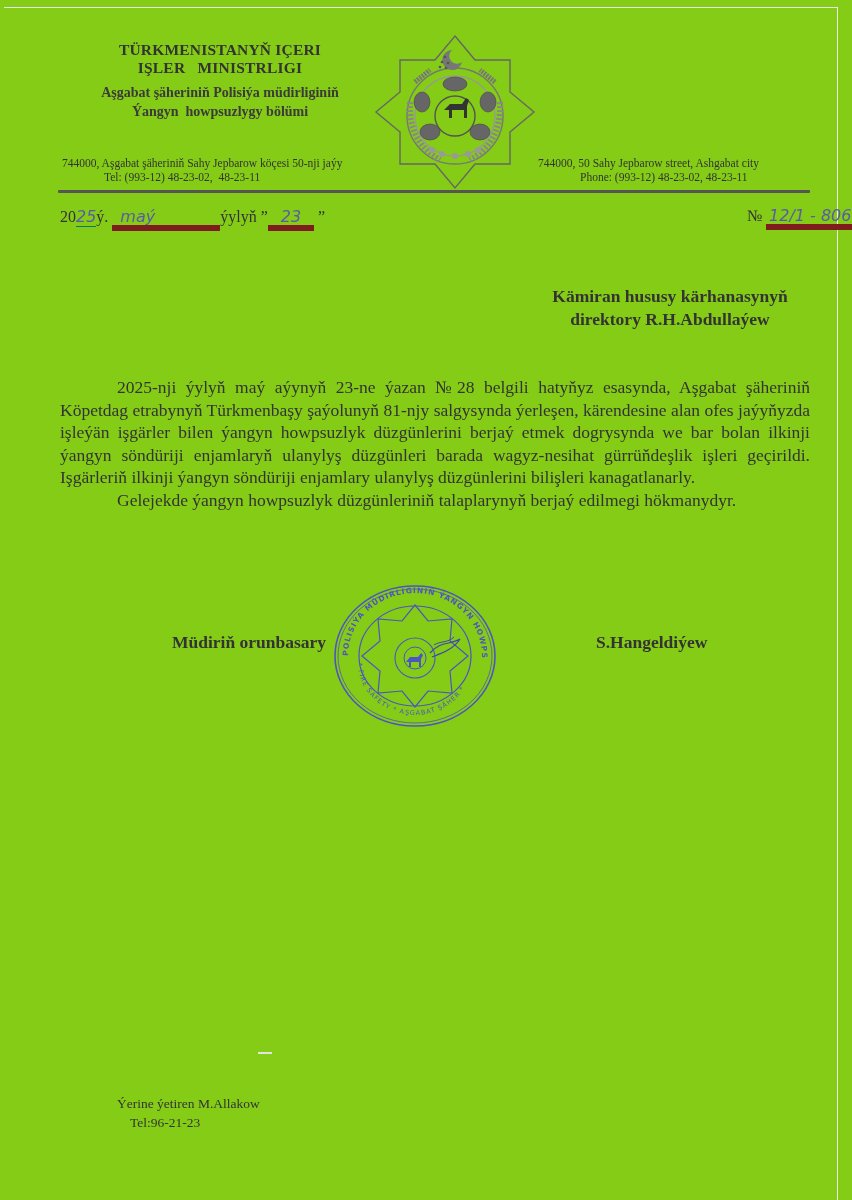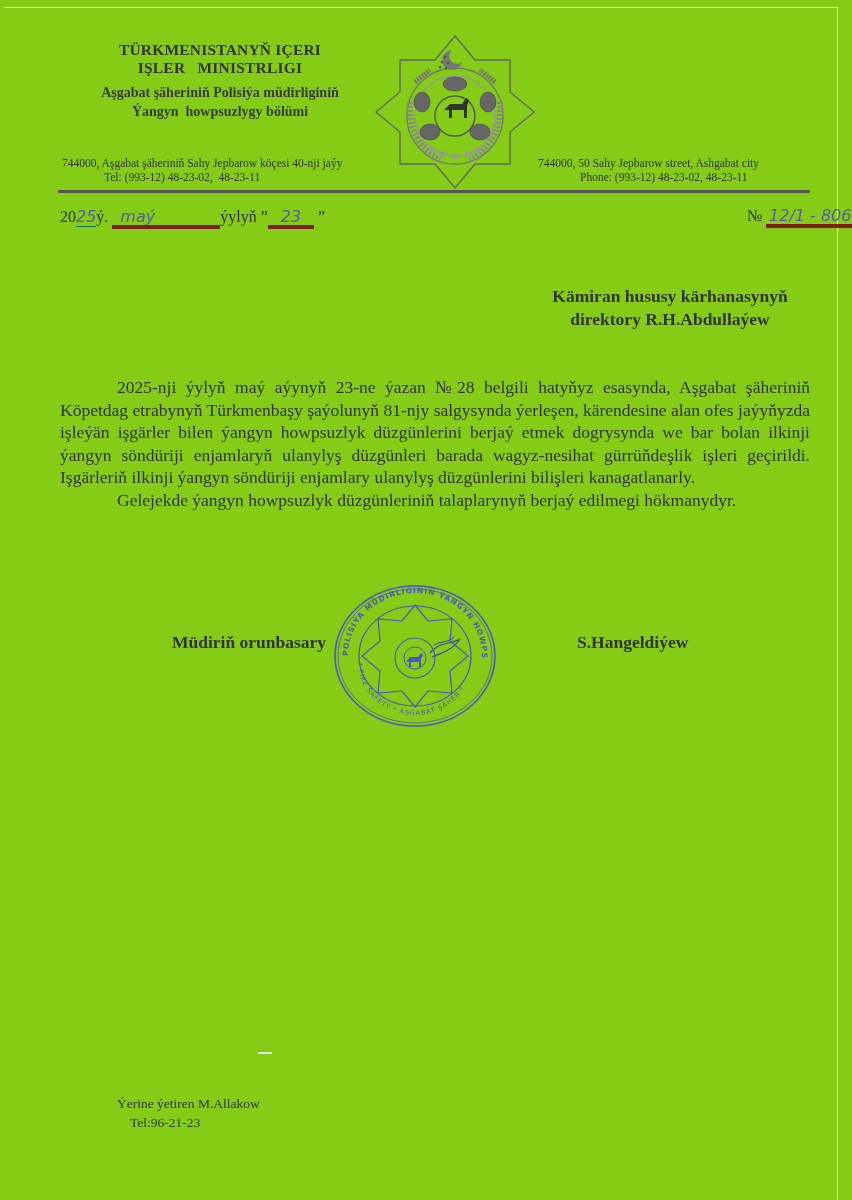--- a/index.html
+++ b/index.html
@@ -23,31 +23,31 @@
     .addr-left .l2 { padding-left: 42px; }
     .addr-right { left: 538px; width: 290px; top: 156px; }
     .addr-right .l2 { padding-left: 42px; }
 
     .emblem { position: absolute; left: 370px; top: 32px; width: 170px; height: 160px; }
 
     .rule { position: absolute; left: 58px; width: 752px; top: 190px; height: 3px; background: #555; border-radius: 1px; }
 
     .dateline { position: absolute; left: 60px; top: 207px; font-size: 16px; color:#333; white-space: nowrap; }
     .hand { font-family: "DejaVu Sans", sans-serif; font-style: italic; color: #5a5aa8; font-size: 16px; }
-    .uline { display:inline-block; border-bottom: 4px solid #7f1d1d; text-align:center; line-height: 17px; }
+    .uline { display:inline-block; border-bottom: 6px solid #7f1d1d; text-align:center; line-height: 17px; }
     .ref { position: absolute; left: 705px; top: 207px; font-size: 16px; color:#333; white-space: nowrap; margin-left: 42px; }
 
     .addressee { position: absolute; left: 520px; width: 300px; top: 285px; text-align: center; font-weight: bold; font-size: 17.5px; line-height: 23px; color:#333; }
 
     .body { position: absolute; left: 60px; width: 750px; top: 376px; font-size: 17.5px; line-height: 22.6px; color:#333; text-align: justify; }
     .body p { margin: 0; text-indent: 57px; }
     .body p.last-left { text-align-last: left; }
 
     .sign-title { position: absolute; left: 172px; top: 632px; font-weight: bold; font-size: 17.5px; color:#333; }
-    .sign-name { position: absolute; left: 577px; top: 632px; font-weight: bold; font-size: 17.5px; color:#333; }
+    .sign-name { position: absolute; left: 596px; top: 632px; font-weight: bold; font-size: 17.5px; color:#333; }
     .stamp { position: absolute; left: 330px; top: 583px; width: 170px; height: 146px; opacity: 0.92; }
 
     .executor { position: absolute; left: 117px; top: 1094px; font-size: 13.5px; line-height: 19px; color:#333; }
     .executor .l2 { padding-left: 13px; }
     .speck { position:absolute; left: 258px; top: 1052px; width: 14px; height: 2px; background: #e3e3e3; }
   </style>
 </head>
 <body>
 
 <div class="page">
@@ -95,21 +95,21 @@
         <circle cx="62" cy="118" r="3"></circle>
           <circle cx="72" cy="122" r="3"></circle>
           <circle cx="85" cy="124" r="3"></circle>
         <circle cx="98" cy="122" r="3"></circle>
           <circle cx="108" cy="118" r="3"></circle>
       </g>
     </svg>
   </div>
 
   <div class="addr addr-left">
-    <div>744000, Aşgabat şäheriniň Sahy Jepbarow köçesi 40-nji jaýy</div>
+    <div>744000, Aşgabat şäheriniň Sahy Jepbarow köçesi 50-nji jaýy</div>
     <div class="l2" style="white-space:pre;">Tel: (993-12) 48-23-02,  48-23-11</div>
   </div>
   <div class="addr addr-right">
     <div>744000, 50 Sahy Jepbarow street, Ashgabat city</div>
     <div class="l2">Phone: (993-12) 48-23-02, 48-23-11</div>
   </div>
 
   <div class="rule"></div>
 
   <div class="dateline">

